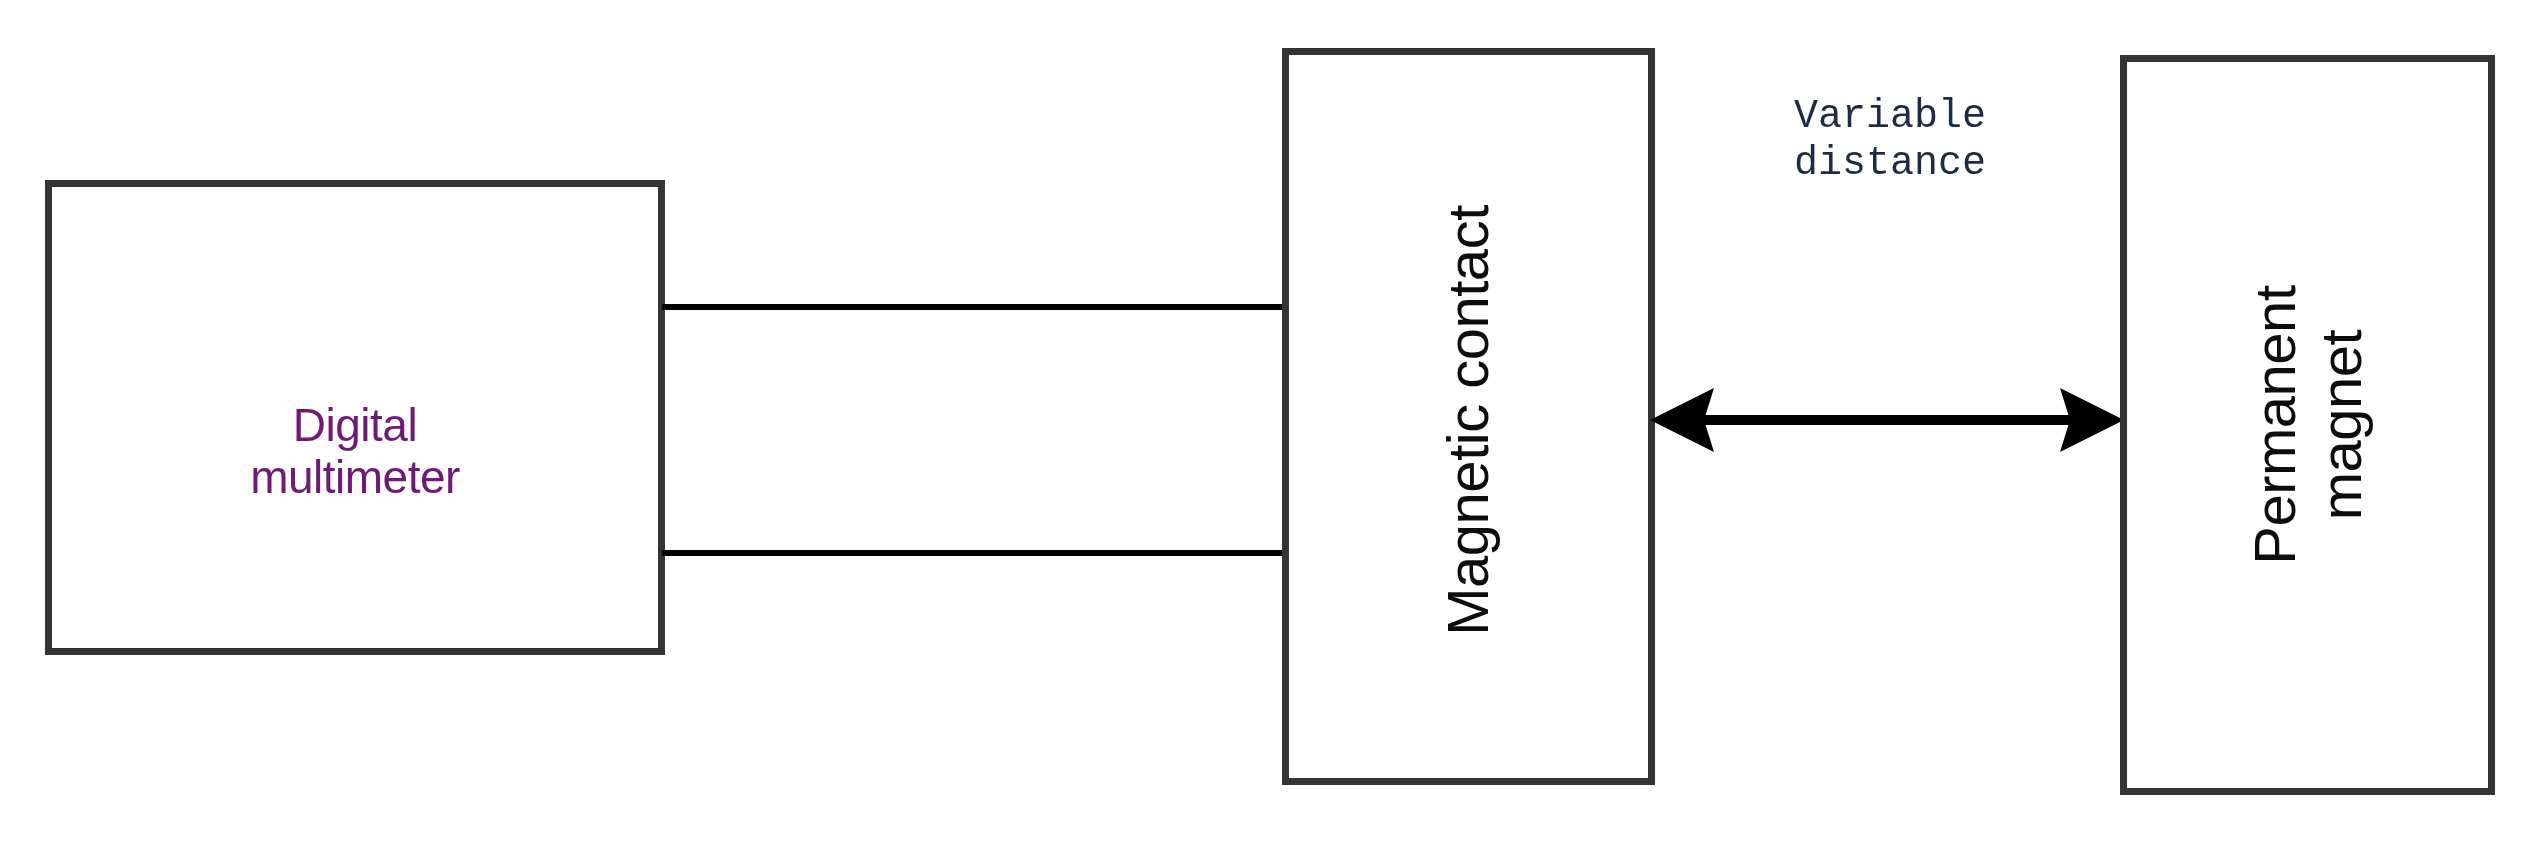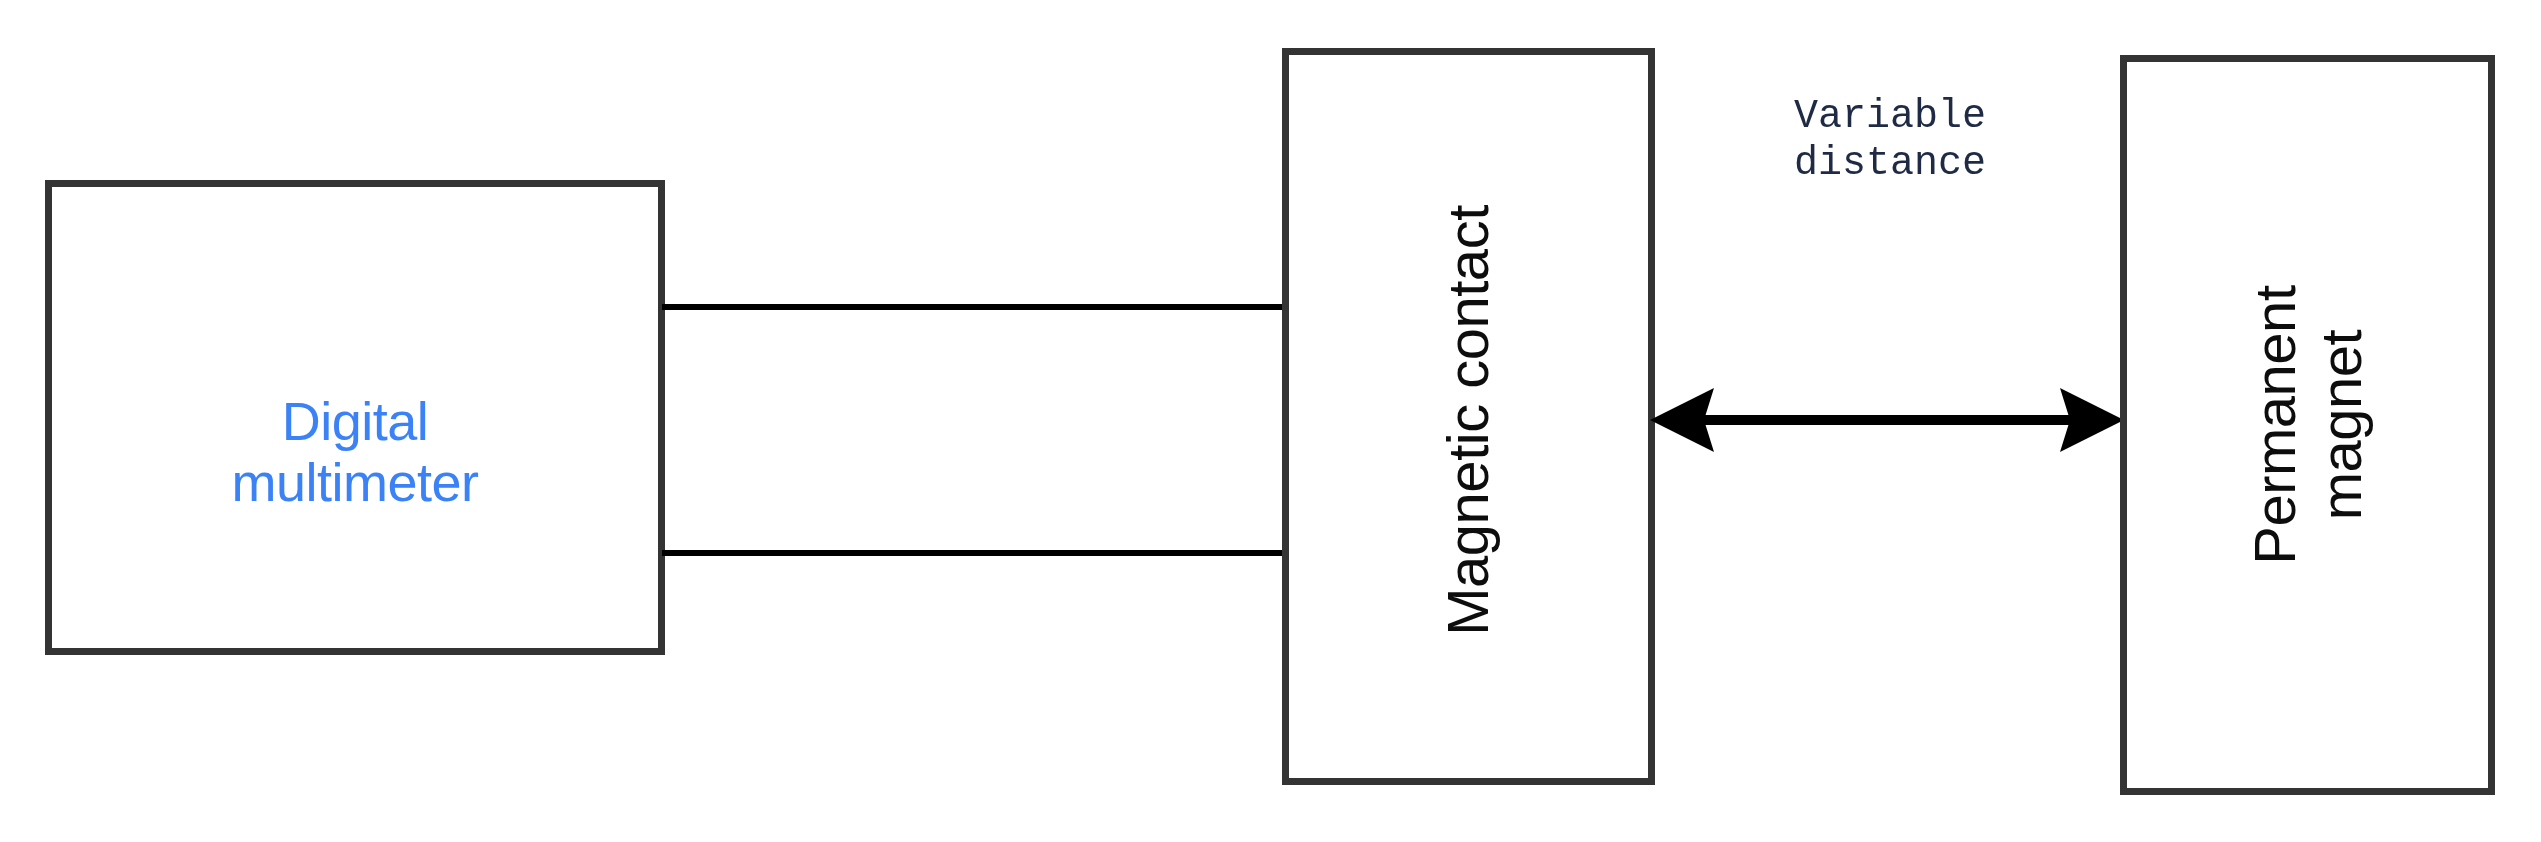--- a/index.html
+++ b/index.html
@@ -30,24 +30,24 @@
 
   
   #block-multimeter {
     left: 45px;
     top: 180px;
     width: 620px;
     height: 475px;
   }
   #block-multimeter .block-label {
     font-family: "Liberation Sans", sans-serif;
-    font-size: 54px;
+    font-size: 46px;
     font-weight: 400;
     line-height: 1.12;
-    color: #3b82f6;
+    color: #701a75;
     text-align: center;
     letter-spacing: -0.5px;
     white-space: pre-line;
     transform: translateY(34px);
   }
 
   
   #block-magnetic-contact {
     left: 1282px;
     top: 48px;

